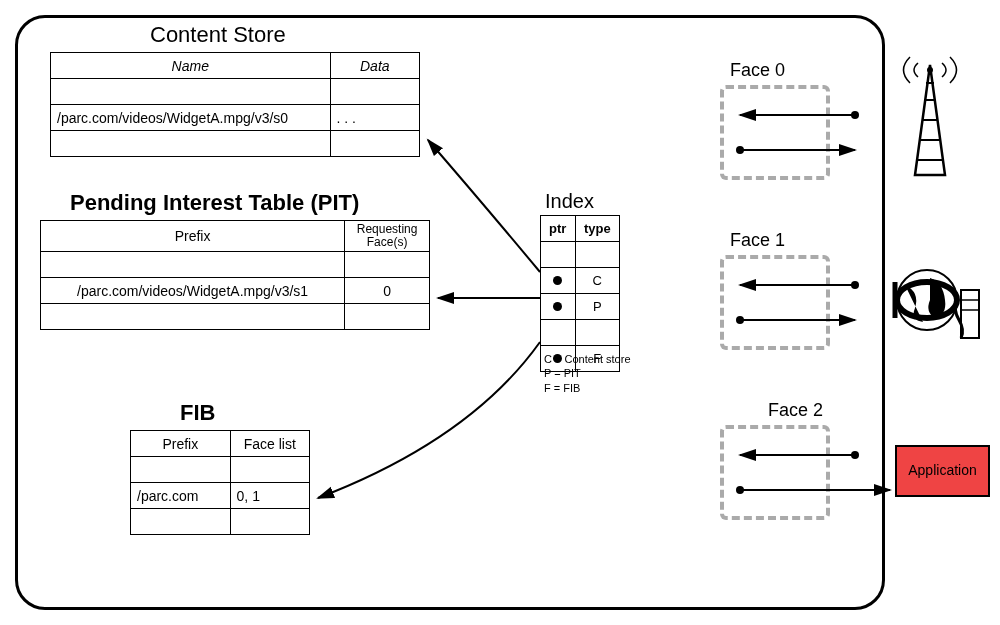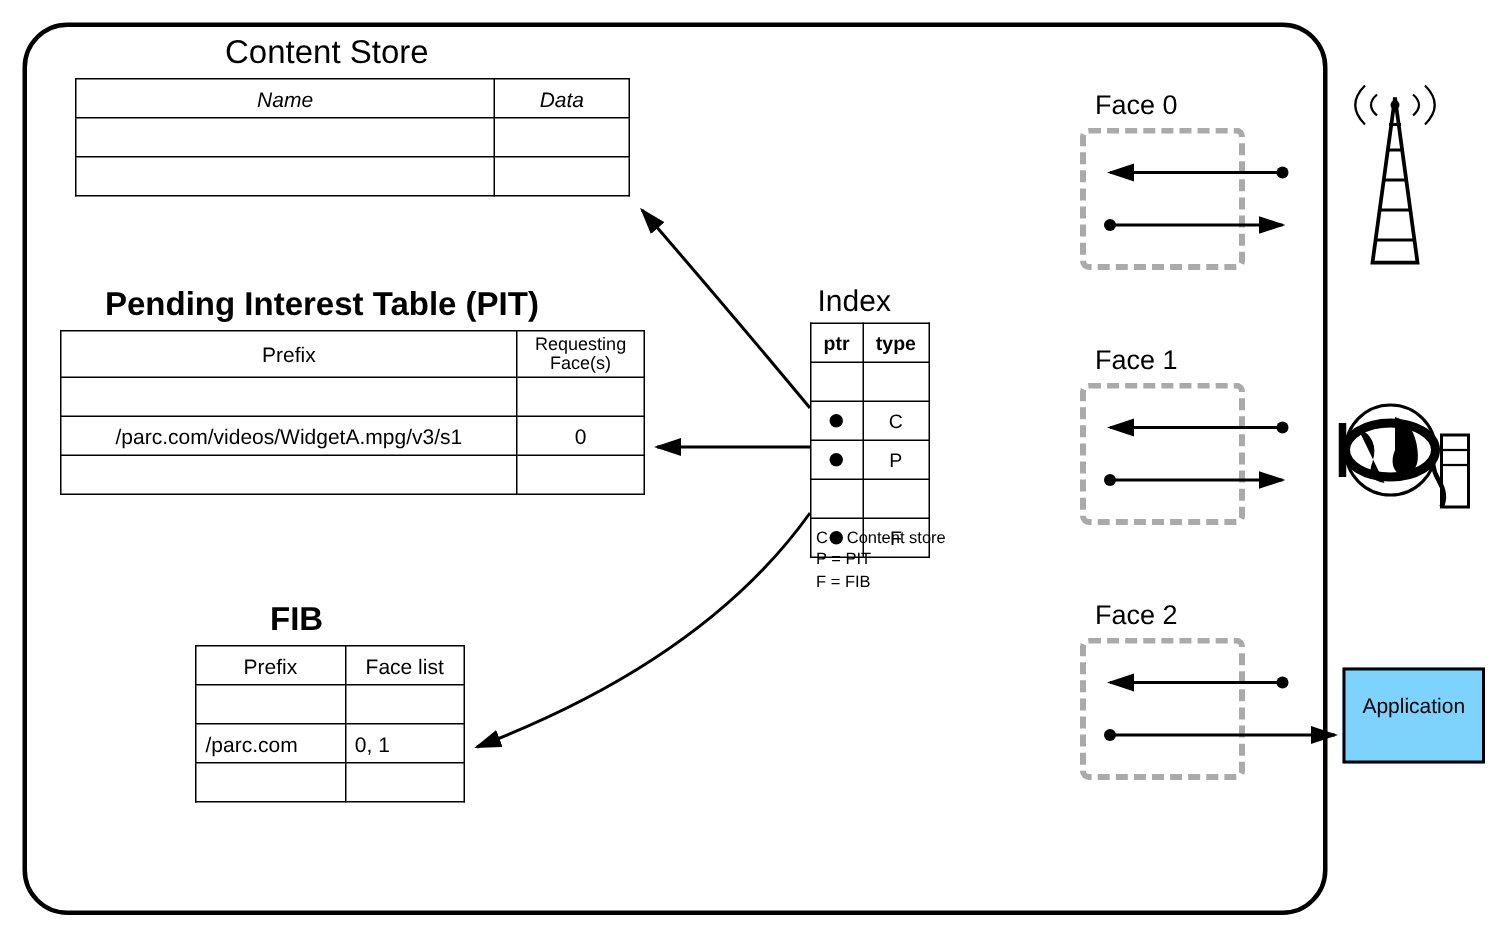--- a/index.html
+++ b/index.html
@@ -48,26 +48,26 @@
     .black-dot { width: 9px; height: 9px; background: #000; border-radius: 50%; display: inline-block; }
     .index-legend { position: absolute; left: 544px; top: 352px; font-size: 11px; line-height: 1.3; }
     
     .face-label { position: absolute; font-size: 18px; }
     .face-box {
       position: absolute; width: 110px; height: 95px;
       border: 4px dashed #aaa; border-radius: 6px;
     }
     .face0-label { left: 730px; top: 60px; } .face0-box { left: 720px; top: 85px; }
     .face1-label { left: 730px; top: 230px; } .face1-box { left: 720px; top: 255px; }
-    .face2-label { left: 730px; top: 400px; text-align: right; } .face2-box { left: 720px; top: 425px; }
+    .face2-label { left: 768px; top: 400px; text-align: right; } .face2-box { left: 720px; top: 425px; }
     
     .app-box {
       position: absolute; left: 895px; top: 445px;
-      width: 95px; height: 64px;
-      border: 2px solid #000; background: #7dd3fc;
+      width: 95px; height: 52px;
+      border: 2px solid #000; background: #ef4444;
       font-size: 14px; text-align: center; line-height: 46px;
     }
     
     svg.arrows { position: absolute; left: 0; top: 0; width: 1000px; height: 625px; pointer-events: none; }
   </style>
 </head>
 <body>
 
 <div class="router-box"></div>
 
@@ -75,20 +75,24 @@
 <table class="cs-table">
   <tbody>
       <tr>
     <th class="name-col">Name</th>
     <th class="data-col">Data</th>
   </tr>
   <tr>
         <td class="name-col"></td>
         <td class="data-col"></td>
       </tr>
+  <tr>
+    <td class="name-col">/parc.com/videos/WidgetA.mpg/v3/s0</td>
+    <td class="data-col">. . .</td>
+  </tr>
   <tr>
         <td class="name-col"></td>
         <td class="data-col"></td>
       </tr>
 </tbody>
   </table>
 
 <div class="pit-title">Pending Interest Table (PIT)</div>
 <table class="pit-table">
   <tbody>

